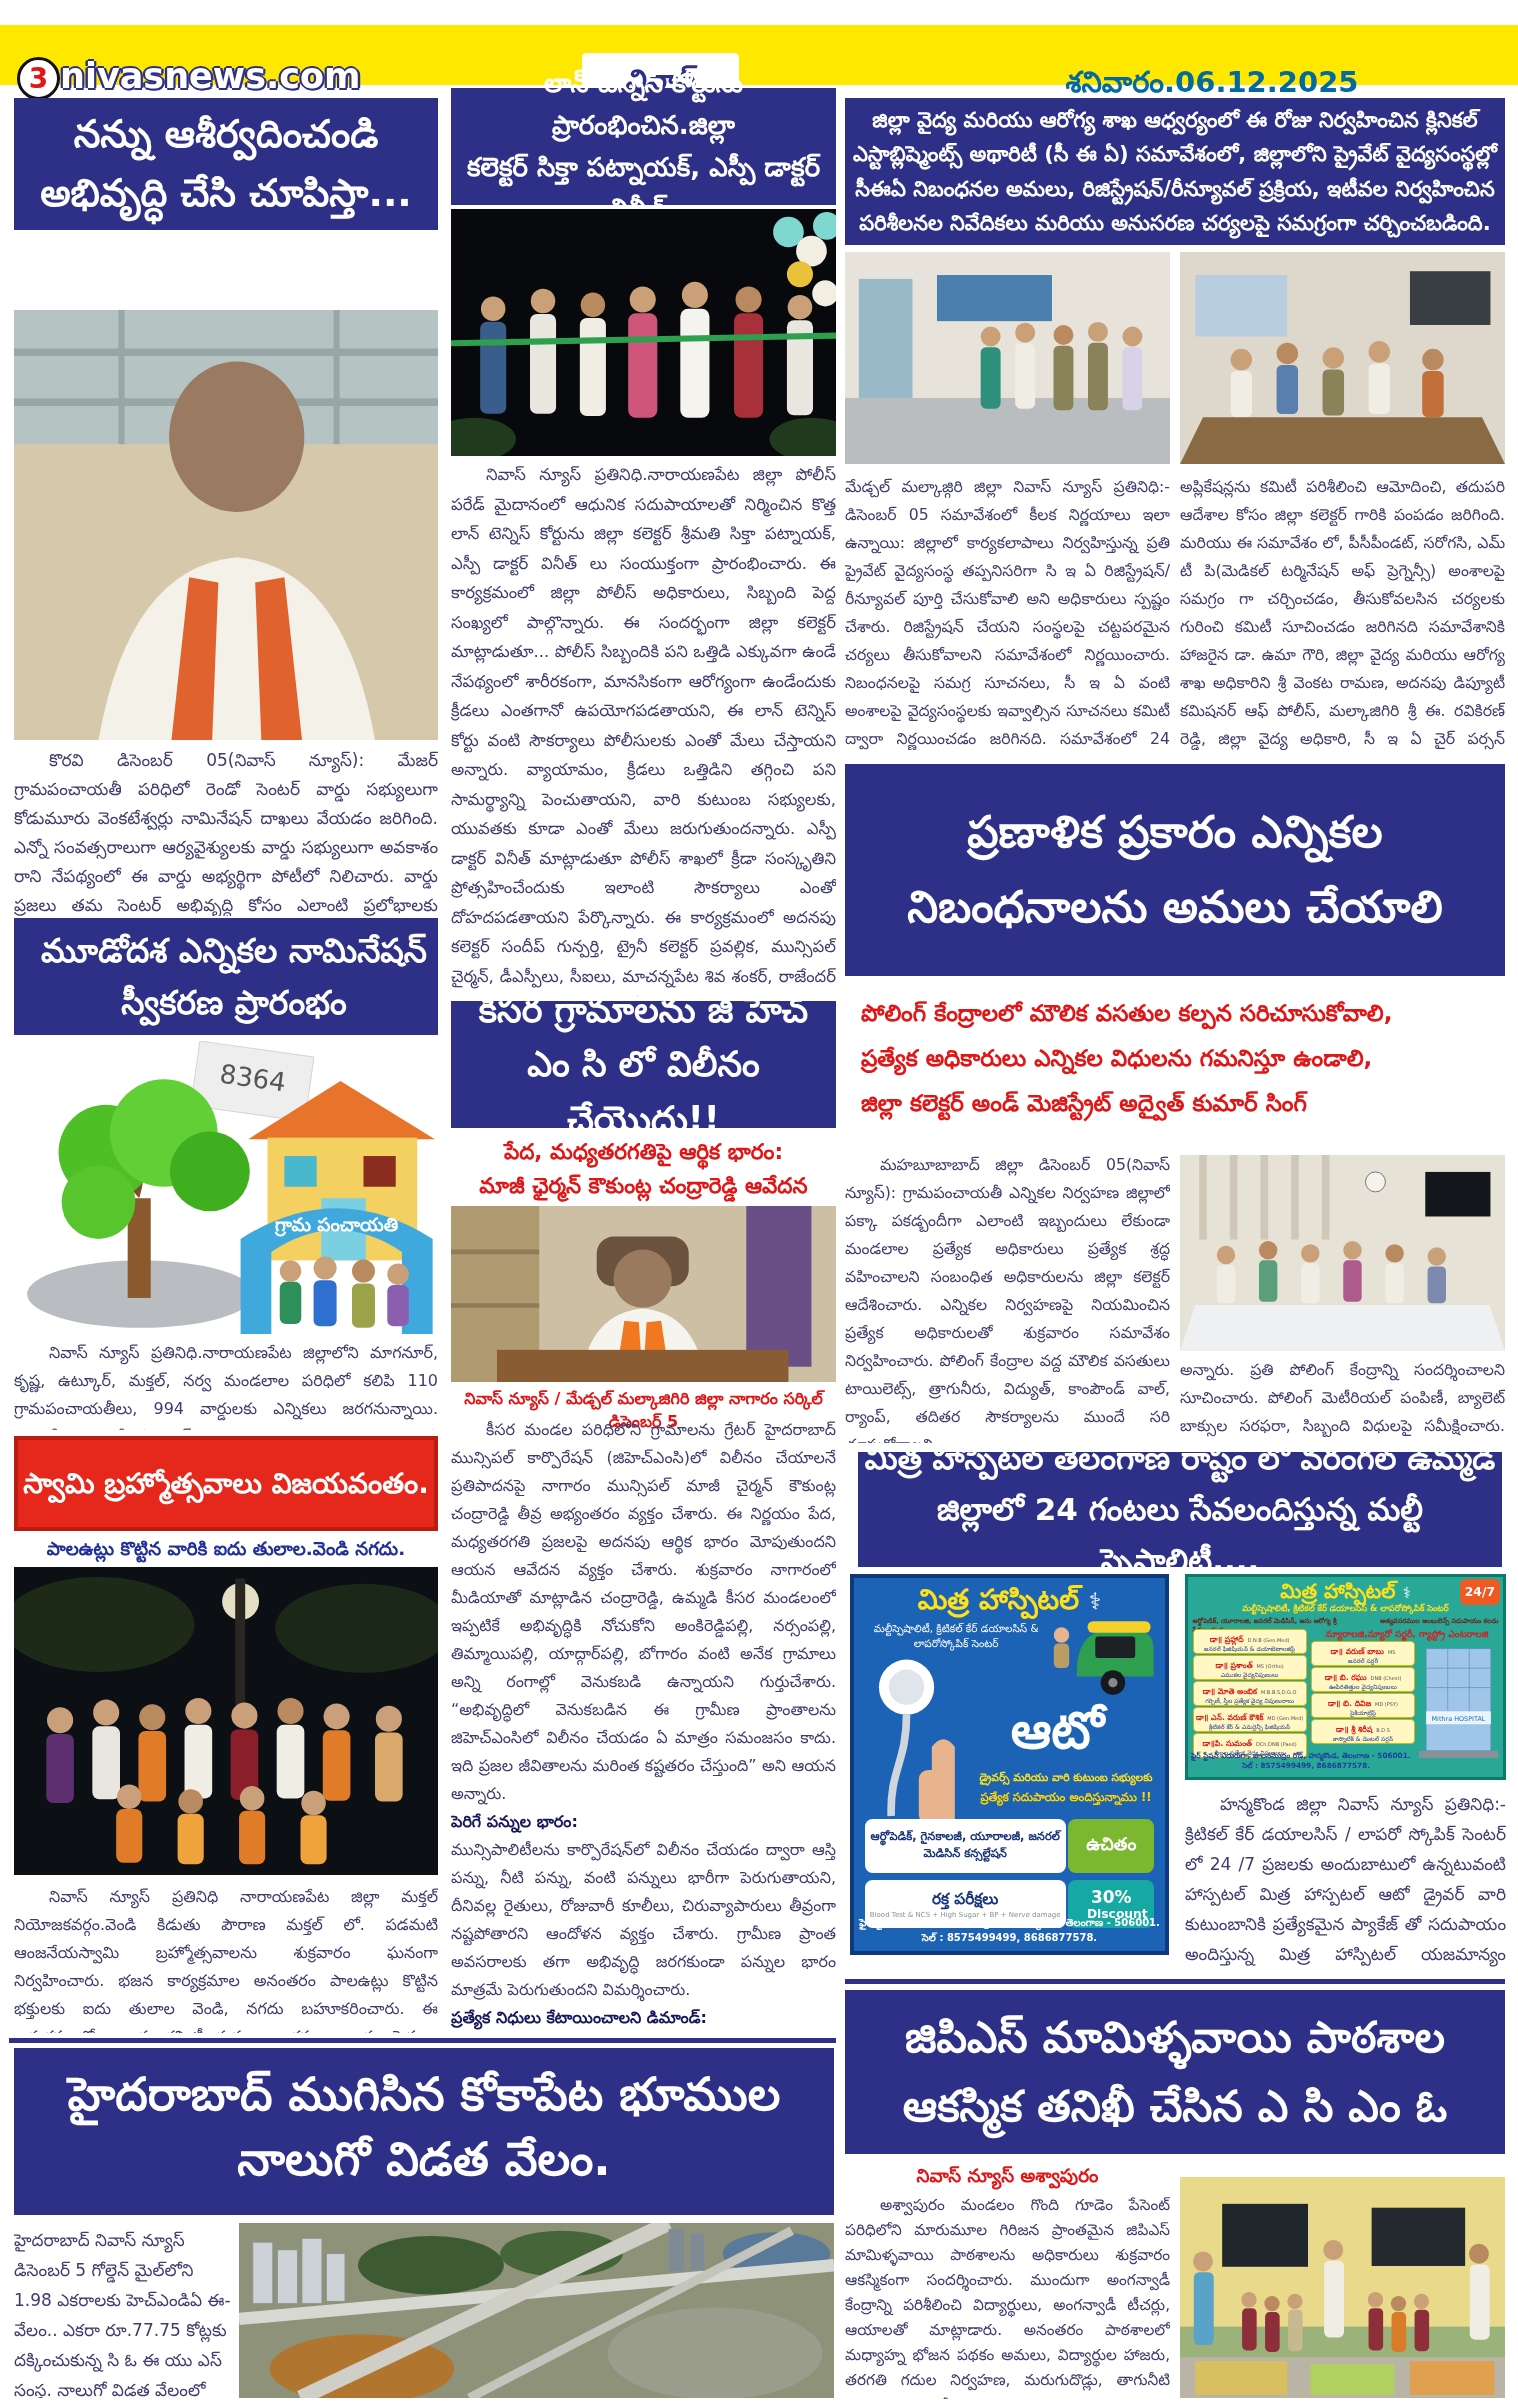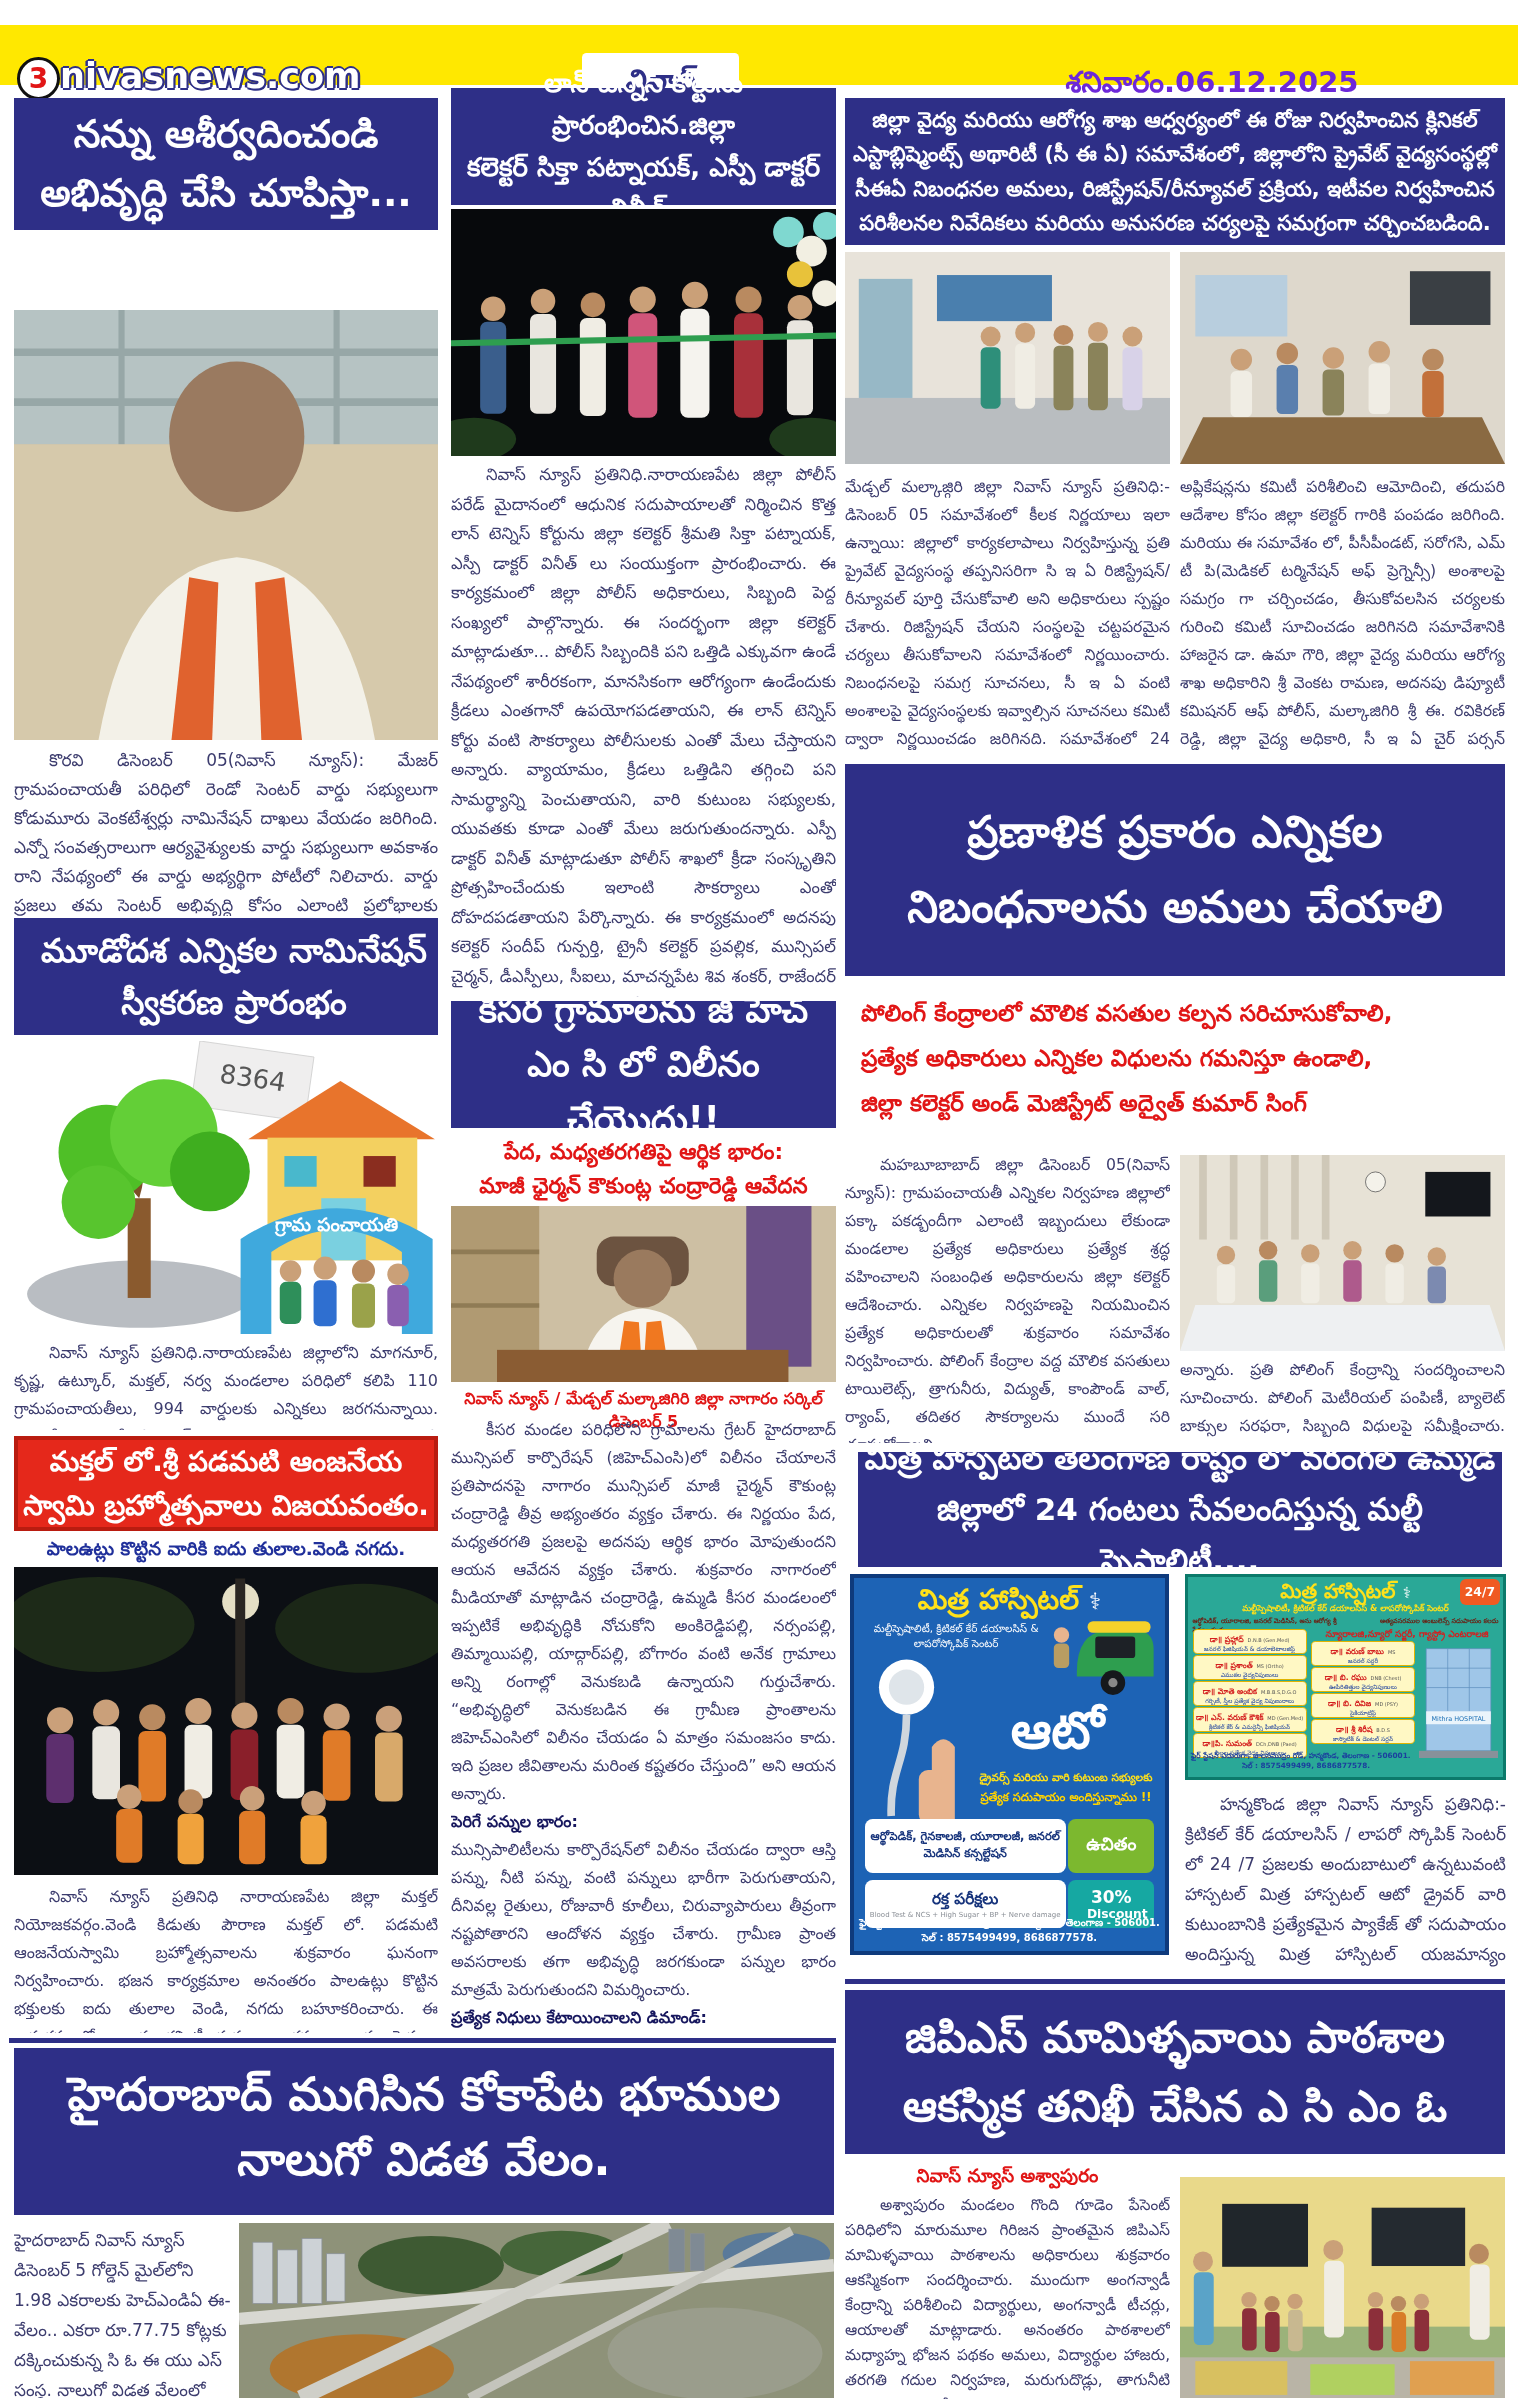--- a/index.html
+++ b/index.html
@@ -18,21 +18,21 @@
   .dateline{color:#e11616;font-weight:bold;text-align:center;}
   .photo{overflow:hidden;background:#ddd;}
   .photo svg{display:block;width:100%;height:100%;}
   .hdiv{background:#2e2f87;}
   
   #header{left:0;top:25px;width:1518px;height:60px;background:#ffe800;}
   #page-badge{left:17px;top:32px;width:43px;height:43px;border-radius:50%;background:#ffffff;border:3.1px solid #111111;color:#e11616;font-weight:bold;font-size:28px;display:flex;align-items:center;justify-content:center;}
   #site-name{left:60px;top:31px;font-size:35px;font-weight:bold;color:#ffffff;text-shadow:2.3px 0 0 #2e2f87,-2.3px 0 0 #2e2f87,0 2.3px 0 #2e2f87,0 -2.3px 0 #2e2f87,1.5px 1.5px 0 #2e2f87,-1.5px -1.5px 0 #2e2f87;}
   #masthead-box{left:582px;top:28px;width:157px;height:55px;background:#ffffff;border-radius:4.6px;}
   #masthead{left:583px;top:38px;width:153px;text-align:center;font-size:29px;font-weight:bold;font-style:italic;color:#2e2f87;}
-  #edition-date{left:1028px;top:40px;width:368px;text-align:center;font-size:29px;font-weight:bold;color:#6d28d9;}
+  #edition-date{left:1028px;top:40px;width:368px;text-align:center;font-size:29px;font-weight:bold;color:#0369a1;}
   
   .ad-left{background:#1d63b5;border:4.6px solid #0e3a7c;}
   .ad-right{background:#2aa897;border:3.1px solid #0c7a6b;}
   .pill{border-radius:7.7px;display:flex;flex-direction:column;justify-content:center;text-align:center;}
   .docbox{background:#fff8c4;border:0.8px solid #e0b400;border-radius:4.6px;text-align:center;padding:0.8px 1.5px;overflow:hidden;}
   .docbox .dn{color:#d41f1f;font-weight:bold;font-size:7.7px;line-height:8.4px;}
   .docbox .dq{color:#555;font-size:5px;}
   .docbox .dd{color:#1b3f9e;font-size:6.1px;line-height:7px;}
 </style>
 </head>
@@ -104,21 +104,20 @@
         <circle cx="455" cy="300" r="15" fill="#b98a60"></circle>
           <rect x="440" y="316" width="30" height="58" rx="8" fill="#9aa24a"></rect>
         <circle cx="500" cy="304" r="14" fill="#caa078"></circle>
           <rect x="486" y="318" width="28" height="54" rx="8" fill="#8a5fb0"></rect>
       </g>
     </svg>
   </figure>
   <div class="abs body-text indent" style="left:14px;top:1339px;width:424px;height:91px;font-size:16px;line-height:28px;">నివాస్ న్యూస్ ప్రతినిధి.నారాయణపేట జిల్లాలోని మాగనూర్, కృష్ణ, ఉట్కూర్, మక్తల్, నర్వ మండలాల పరిధిలో కలిపి 110 గ్రామపంచాయతీలు, 994 వార్డులకు ఎన్నికలు జరగనున్నాయి. మూడో విడతలో డిసెంబర్ 17న ఉదయం 7 గంటల నుండి మధ్యాహ్నం 1 గంటల వరకు ఓటింగ్.. అనంతరం 02 గంటల నుండి ఫలితాలు వెలువడనున్నాయి. పోటీలేని చోట ఏకగ్రీవం.</div>
 
   <div class="abs redbox" style="left:14px;top:1436px;width:424px;height:95px;font-size:28px;line-height:1.55;">
-    <div>మక్తల్ లో.శ్రీ పడమటి ఆంజనేయ</div>
     <div>స్వామి బ్రహ్మోత్సవాలు విజయవంతం.</div>
   </div>
   <div class="abs bluesub" style="left:14px;top:1538px;width:424px;font-size:18.4px;">పాలఉట్లు కొట్టిన వారికి ఐదు తులాల.వెండి నగదు. బహూకరణ</div>
   <figure class="abs photo" style="left:14px;top:1567px;width:424px;height:308px;margin:0;">
     <svg viewBox="0 0 552 402" preserveAspectRatio="none">
       <rect width="552" height="402" fill="#0c0f14"></rect>
       <ellipse cx="110" cy="75" rx="125" ry="62" fill="#1d2a18"></ellipse>
       <ellipse cx="455" cy="80" rx="115" ry="58" fill="#1b2717"></ellipse>
       <circle cx="295" cy="45" r="24" fill="#fdf6d8" opacity="0.9"></circle>
       <rect x="288" y="15" width="13" height="165" fill="#2a2622"></rect>

